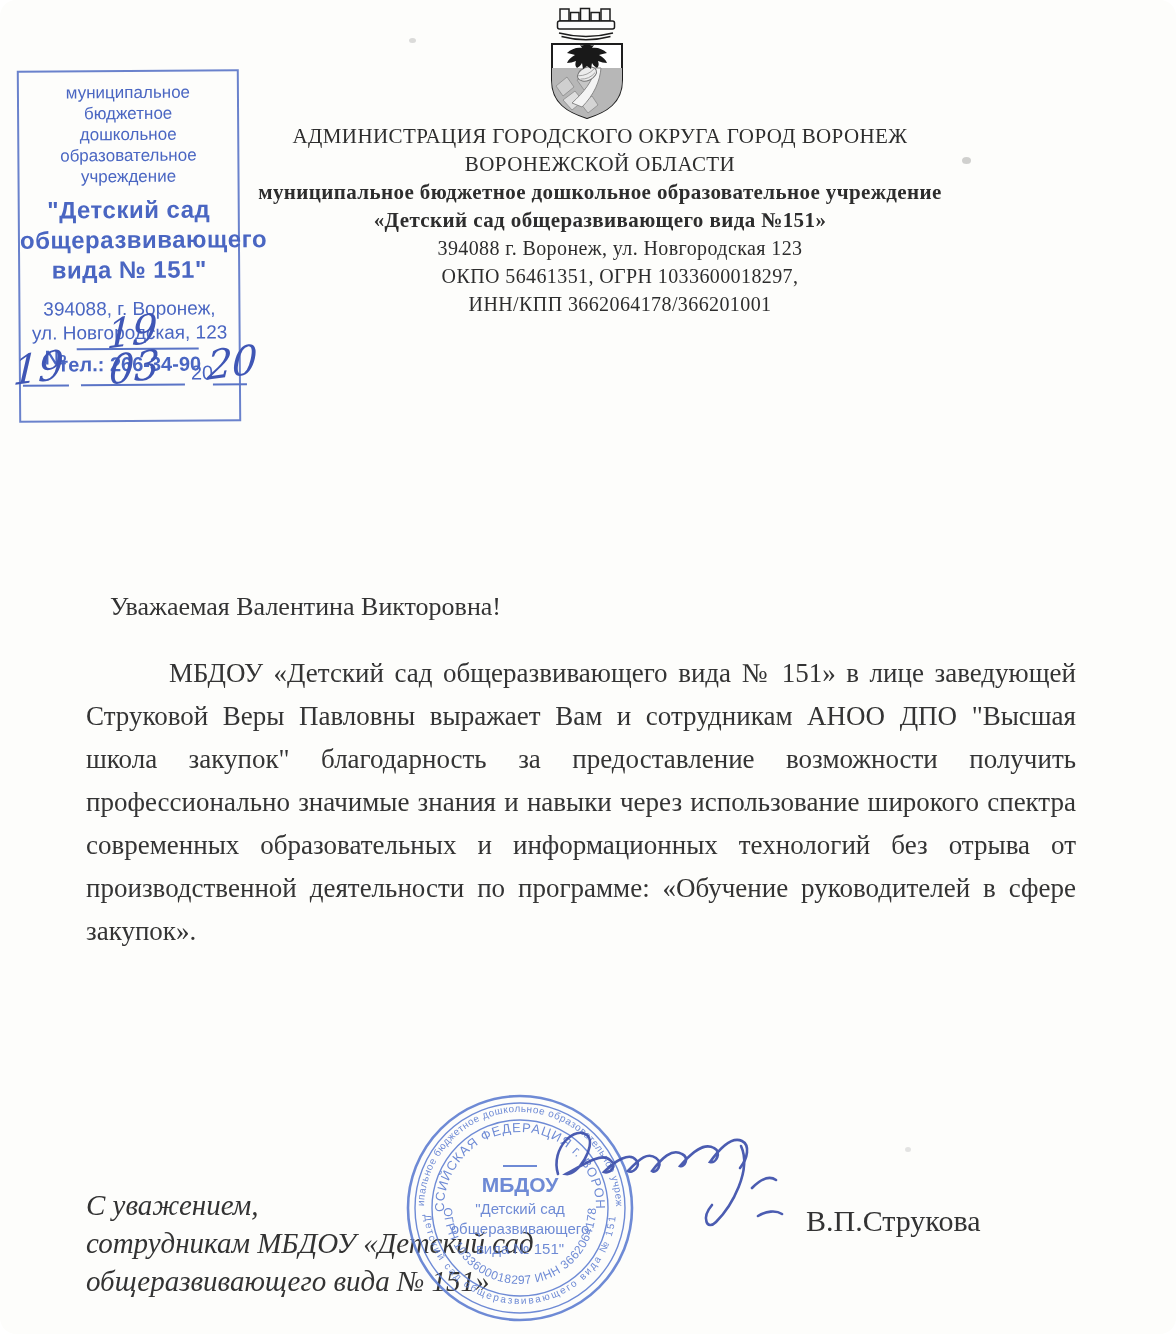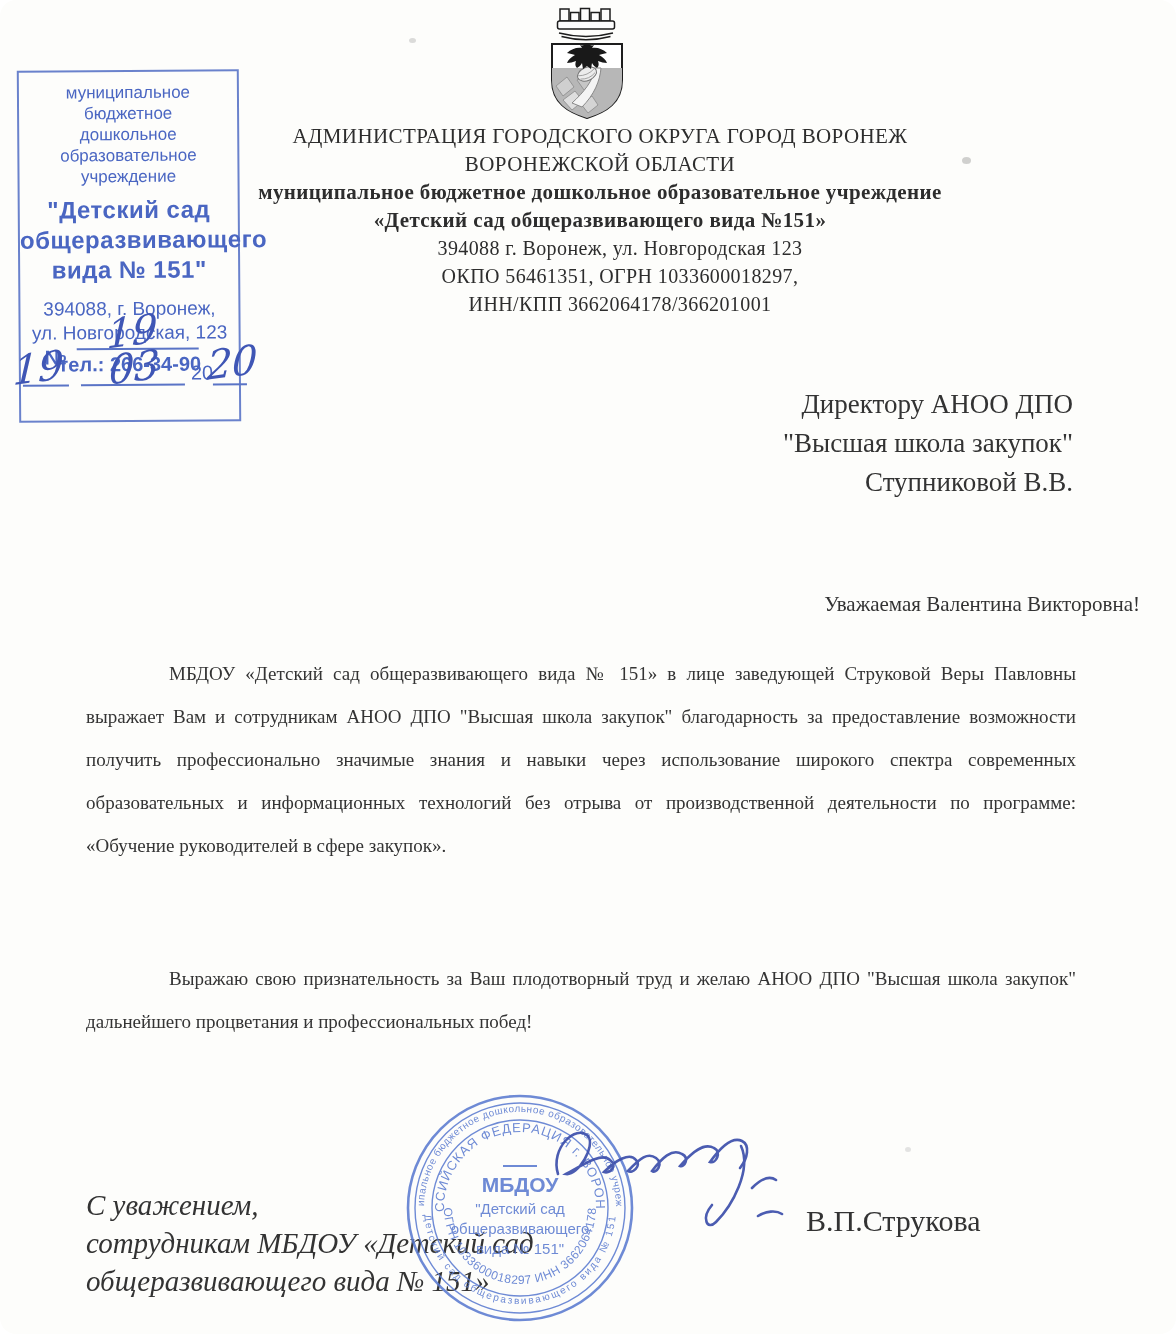--- a/index.html
+++ b/index.html
@@ -57,25 +57,25 @@
   .lh-line.b{font-weight:bold;}
   .lh-line.s{font-size:20px;padding-left:40px;}
   
   .recipient{
     position:absolute;right:103px;top:385px;
     text-align:right;font-size:27px;line-height:39px;color:#333;
   }
   
   .salutation{
     position:absolute;left:110px;top:592px;width:1030px;
-    text-align:right;font-size:21px;color:#333;
+    text-align:left;font-size:26px;color:#333;
   }
   .para{
     position:absolute;left:86px;width:990px;margin:0;
-    font-size:19px;line-height:43px;text-align:justify;
+    font-size:27px;line-height:43px;text-align:justify;
     text-indent:83px;color:#343434;
   }
   .p1{top:652px;}
   .p2{top:957px;}
   
   .signoff{
     position:absolute;left:86px;top:1186px;
     font-size:29px;line-height:38px;color:#333;font-style:italic;
   }
   .signer-name{
@@ -160,29 +160,23 @@
   <div class="letterhead">
     <div class="lh-line">АДМИНИСТРАЦИЯ ГОРОДСКОГО ОКРУГА ГОРОД ВОРОНЕЖ</div>
     <div class="lh-line">ВОРОНЕЖСКОЙ ОБЛАСТИ</div>
     <div class="lh-line b">муниципальное бюджетное дошкольное образовательное учреждение</div>
     <div class="lh-line b">«Детский сад общеразвивающего вида №151»</div>
     <div class="lh-line s">394088 г. Воронеж, ул. Новгородская 123</div>
     <div class="lh-line s">ОКПО 56461351, ОГРН 1033600018297,</div>
     <div class="lh-line s">ИНН/КПП 3662064178/366201001</div>
   </div>
 
-  <div class="recipient">
-    <div>Директору АНОО ДПО</div>
-    <div>"Высшая школа закупок"</div>
-    <div>Ступниковой В.В.</div>
-  </div>
 
   <div class="salutation">Уважаемая Валентина Викторовна!</div>
   <p class="para p1">МБДОУ «Детский сад общеразвивающего вида № 151» в лице заведующей Струковой Веры Павловны выражает Вам и сотрудникам АНОО ДПО "Высшая школа закупок" благодарность за предоставление возможности получить профессионально значимые знания и навыки через использование широкого спектра современных образовательных и информационных технологий без отрыва от производственной деятельности по программе: «Обучение руководителей в сфере закупок».</p>
-  <p class="para p2">Выражаю свою признательность за Ваш плодотворный труд и желаю АНОО ДПО "Высшая школа закупок" дальнейшего процветания и профессиональных побед!</p>
 
   <div class="signoff">
     <div>С уважением,</div>
     <div>сотрудникам МБДОУ «Детский сад</div>
     <div>общеразвивающего вида № 151»</div>
   </div>
 
   <svg class="round-stamp" width="236" height="240" viewBox="0 0 236 240">
     <g stroke="#5b7bd0" fill="none">
       <circle cx="118" cy="118" r="112" stroke-width="2.6"></circle>

